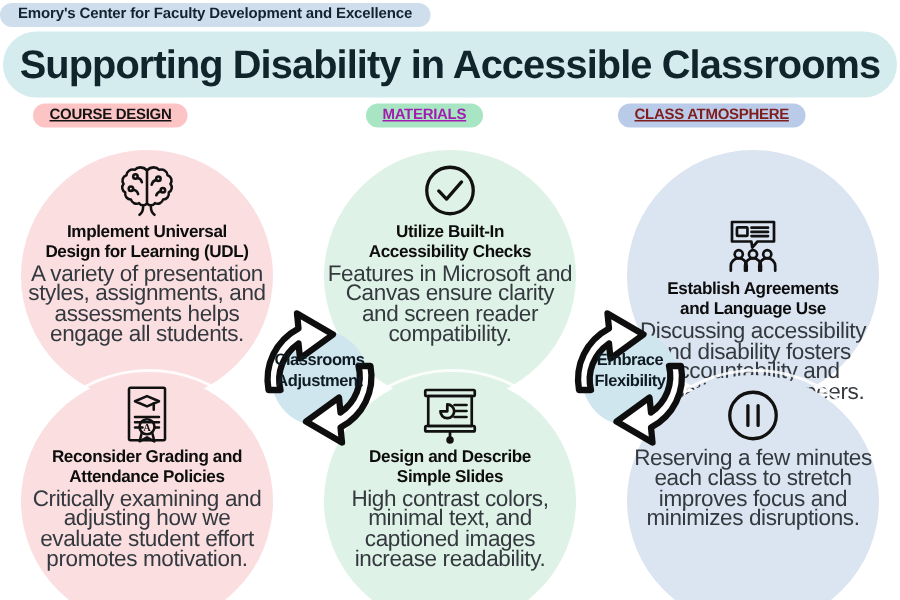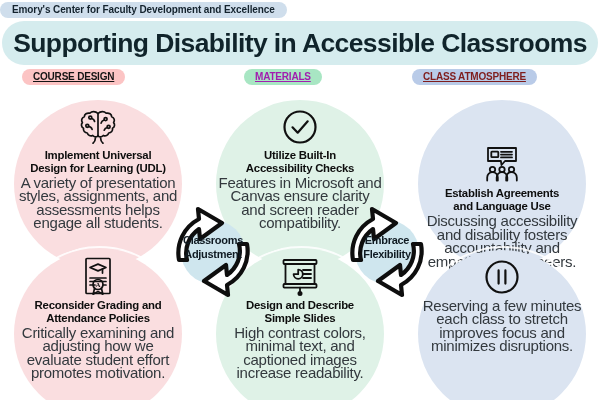--- a/index.html
+++ b/index.html
@@ -142,21 +142,21 @@
   #node-breaks     { left: 418px; top: 250px; }
 
   
   .connector {
     position: absolute;
     width: 108px;
     height: 108px;
     pointer-events: auto;
   }
   #conn-prioritize { left: 159px; top: 198px; }
-  #conn-embrace    { left: 333px; top: 198px; }
+  #conn-embrace    { left: 366px; top: 198px; }
 
   .connector .disc {
     position: absolute;
     left: 22px; top: 22px;
     width: 64px; height: 64px;
     border-radius: 50%;
     background: #cfe6ee;
   }
   .connector svg {
     position: absolute;

